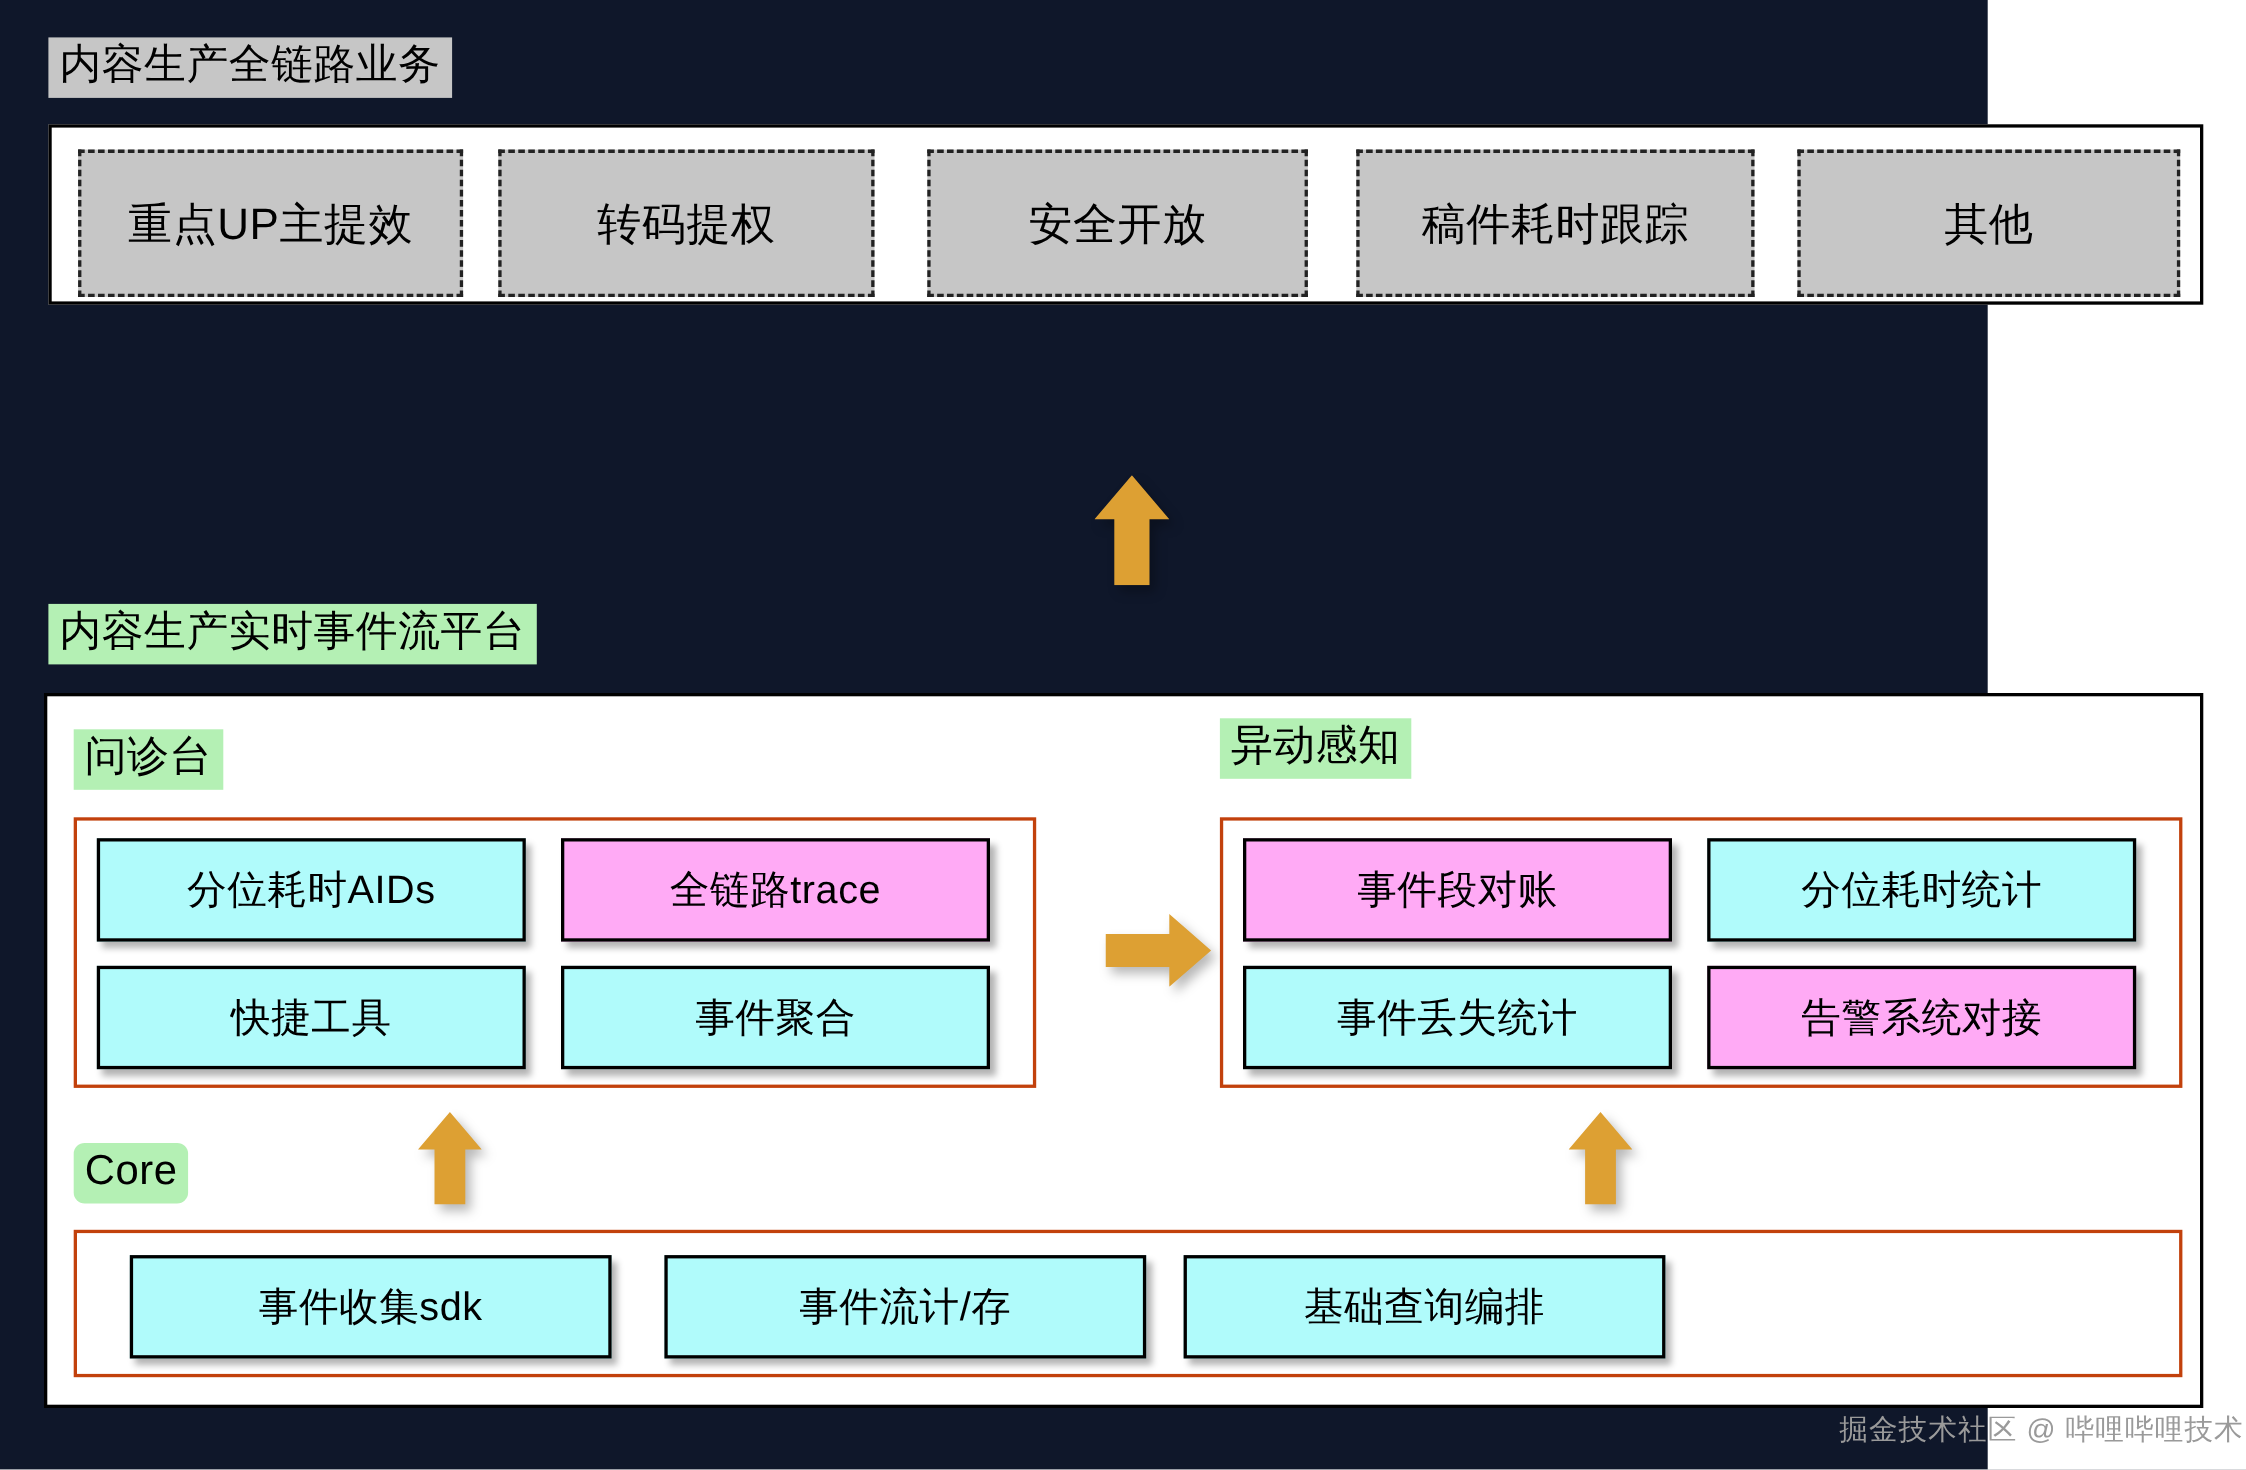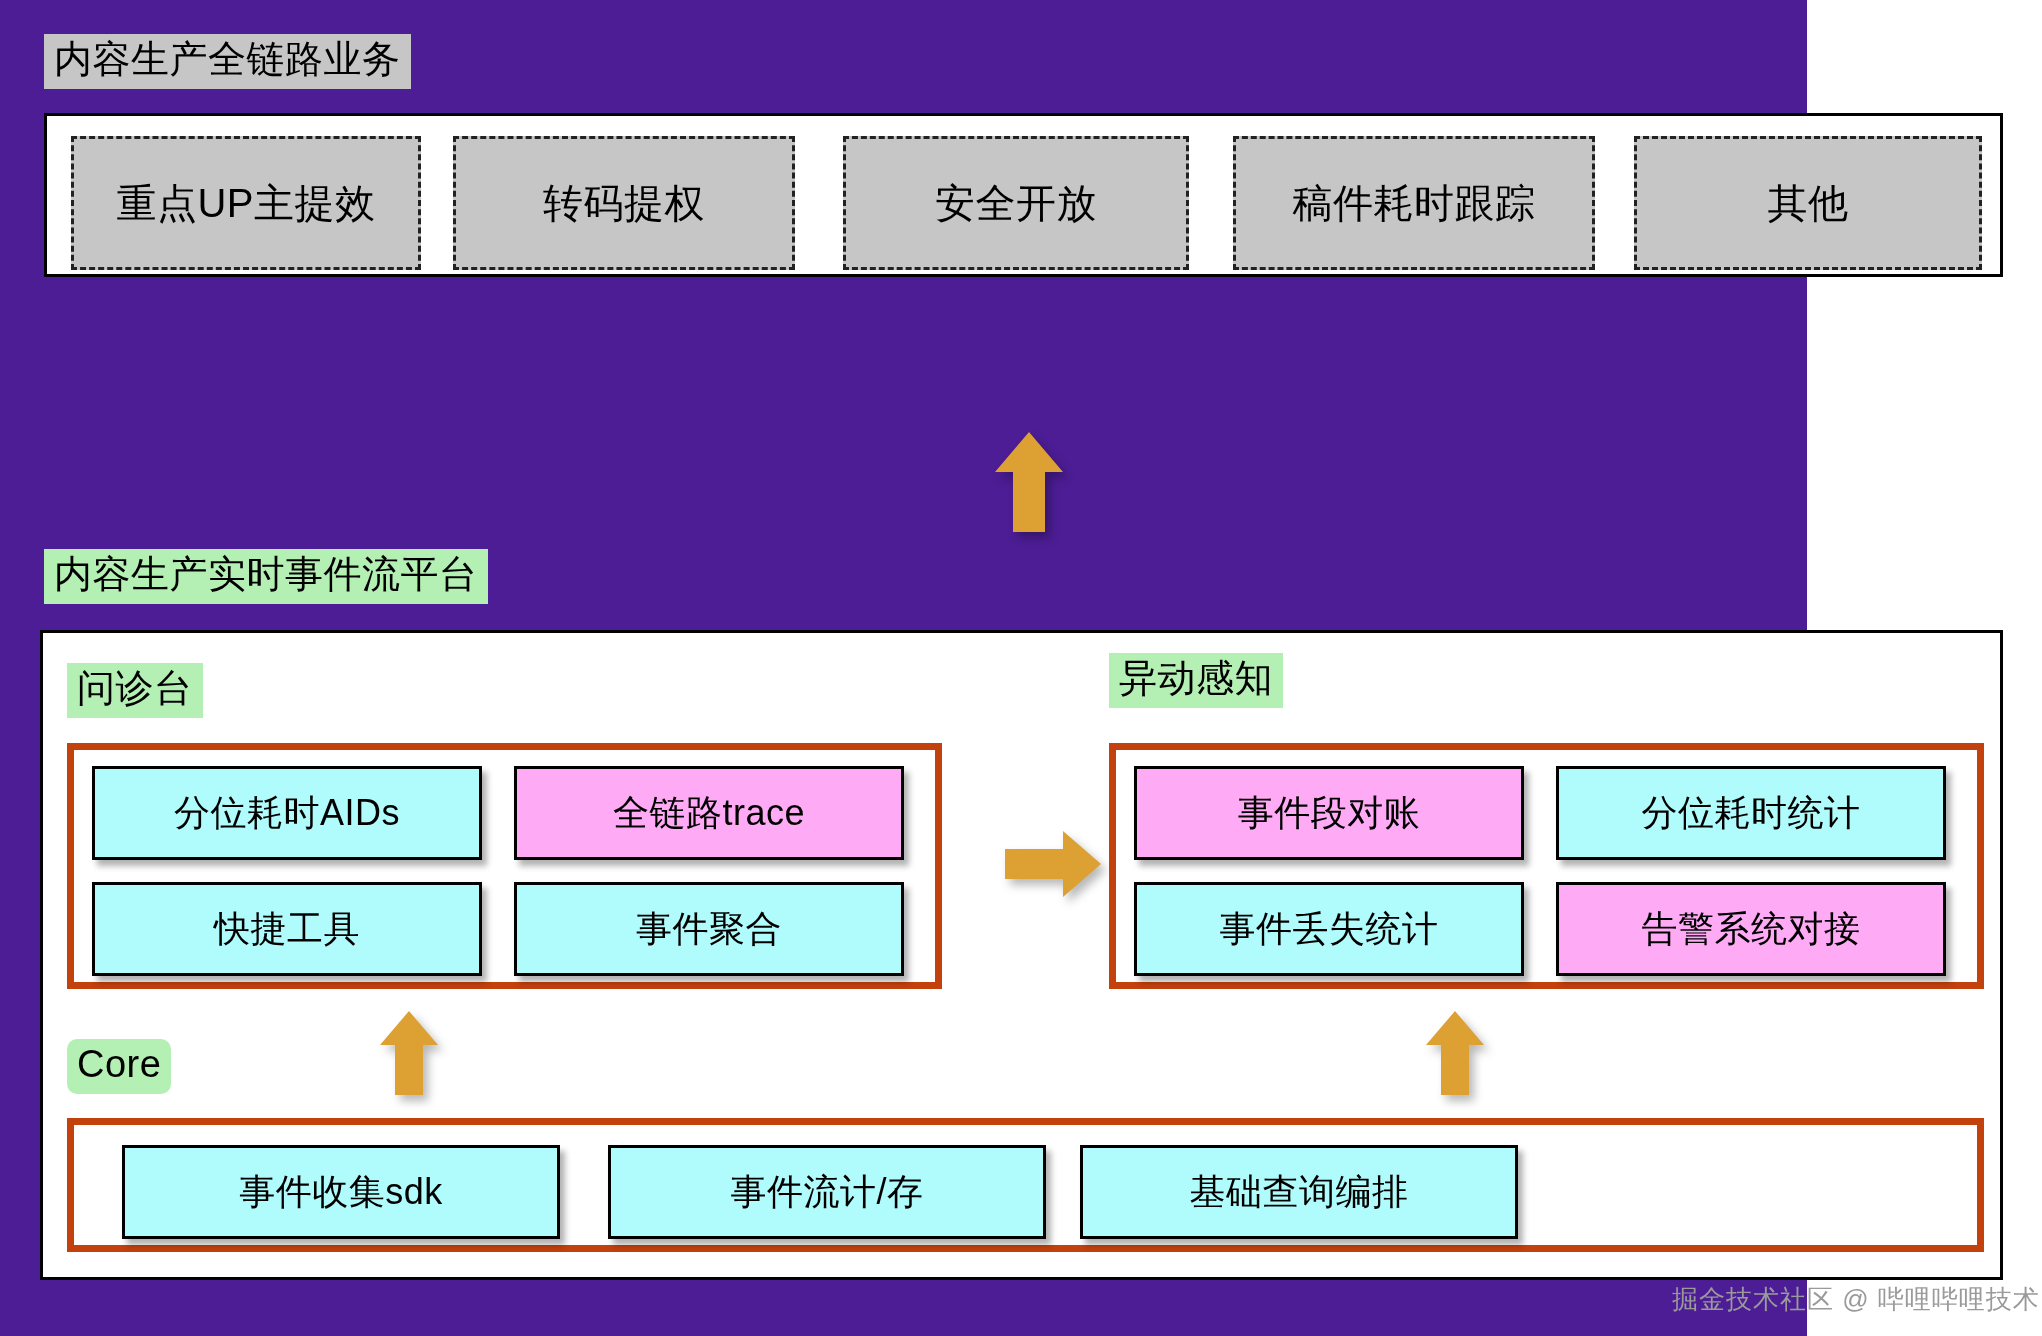--- a/index.html
+++ b/index.html
@@ -9,21 +9,21 @@
     height: 1336px;
     background: #ffffff;
     font-family: "Liberation Sans", "DejaVu Sans", sans-serif;
     overflow: hidden;
   }
 
   #canvas {
     position: relative;
     width: 1807px;
     height: 1336px;
-    background: #4c1d95;
+    background: #0f172a;
   }
 
   
   .chip {
     position: absolute;
     display: inline-block;
     padding: 4px 10px 8px 10px;
     font-size: 38px;
     line-height: 1.12;
     color: #000000;
@@ -51,21 +51,21 @@
     font-size: 40px;
     color: #000000;
     white-space: nowrap;
     letter-spacing: 0.5px;
   }
 
   
   .panel {
     position: absolute;
     background: #ffffff;
-    border: 7px solid #c2410c;
+    border: 3px solid #c2410c;
   }
 
   
   .card {
     position: absolute;
     display: flex;
     align-items: center;
     justify-content: center;
     border: 3px solid #000000;
     font-size: 36px;

